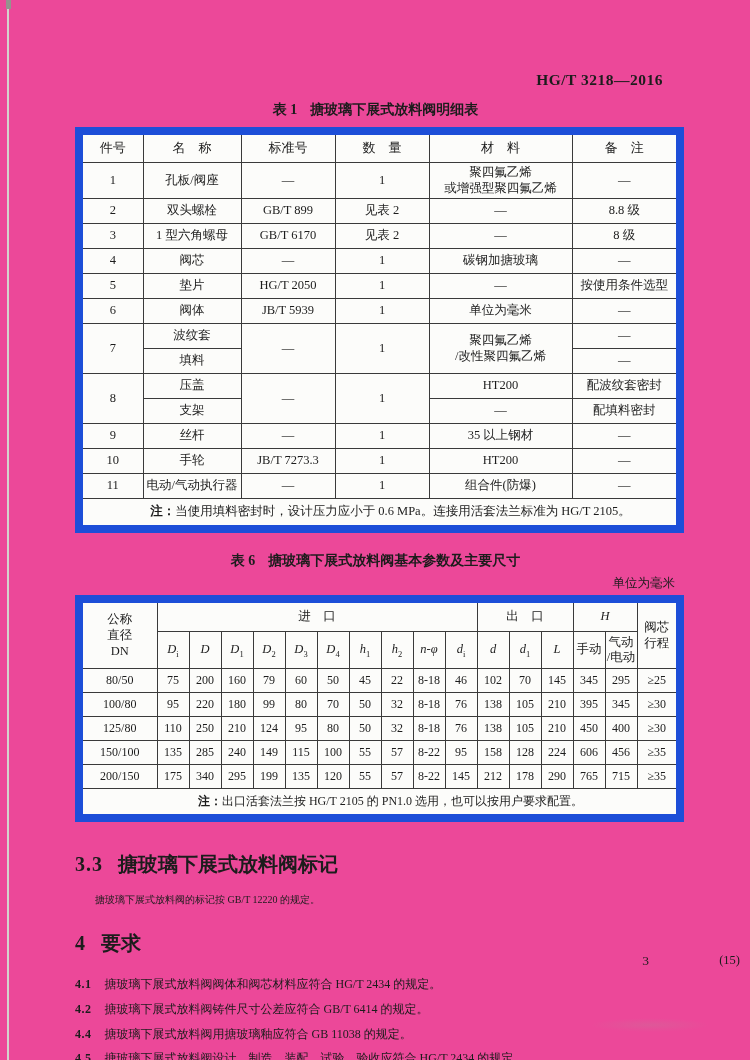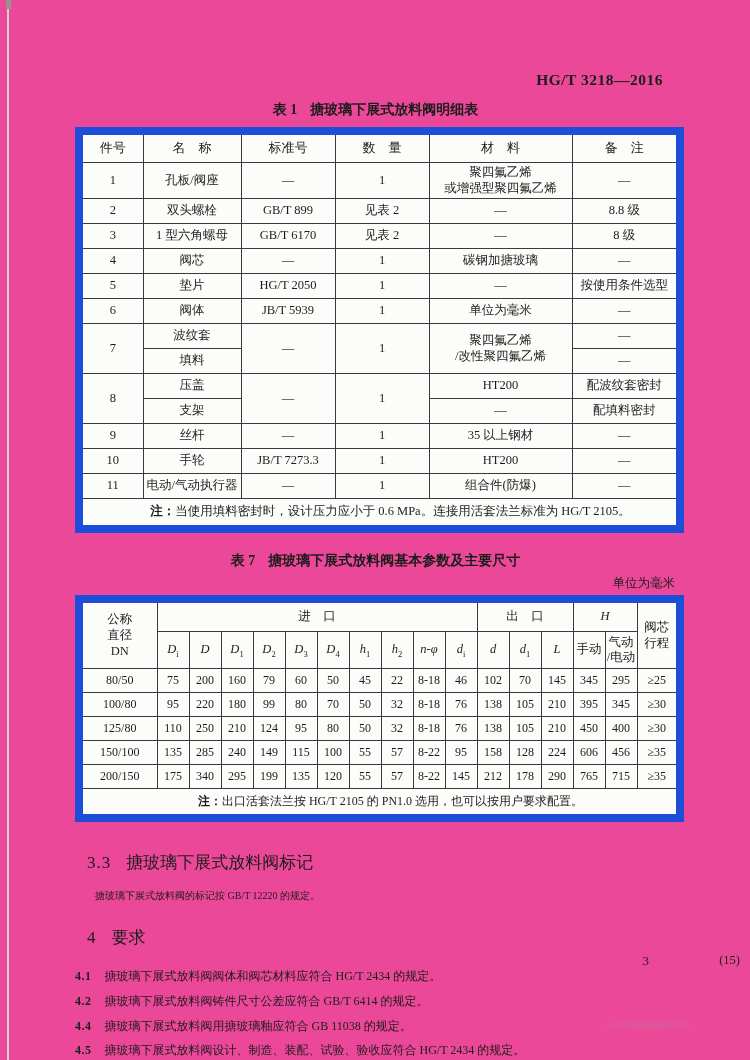--- a/index.html
+++ b/index.html
@@ -43,21 +43,21 @@
   #table2{font-size:12px;}
   #table2 th{font-size:12.5px;}
   #table2 thead tr:first-child th{height:24px;}
   #table2 thead tr:last-child th{height:32px;}
   #table2 td{height:19px;font-size:12px;}
   td.note-cell{text-align:center;padding:3px 4px 3px 26px;height:21px;font-size:12.5px;}
   .note-label{font-weight:bold;}
   i{font-style:italic;}
   sub{font-size:8.5px;line-height:0;}
 
-  .sec-head{font-weight:normal;font-size:17px;margin:12px;}
+  .sec-head{font-weight:bold;font-size:20px;margin:0;}
   .sec-head .num{margin-right:15px;letter-spacing:1px;}
   .sec-33{margin-top:29px;}
   .sec-4{margin-top:23px;}
   .body-text{font-size:10px;margin:15px 0 0 0;text-indent:2em;line-height:1.4;}
   .clauses{margin-top:19px;}
   .clause{font-size:12px;margin:0 0 8.5px 0;line-height:1.35;}
   .clause .num{font-weight:bold;margin-right:13px;letter-spacing:.5px;}
 
   .footer{position:absolute;left:0;top:953px;width:750px;height:20px;font-size:12.5px;}
   .f-center{position:absolute;left:0;width:740px;text-align:right;}
@@ -196,21 +196,21 @@
             <td>组合件(防爆)</td>
             <td>—</td>
           </tr>
           <tr>
             <td class="note-cell" colspan="6"><span class="note-label">注：</span>当使用填料密封时，设计压力应小于 0.6 MPa。连接用活套法兰标准为 HG/T 2105。</td>
           </tr>
         </tbody>
     </table>
 
     <div class="tbl-title t2">
-      <span class="t-label">表 7</span><span>搪玻璃下展式放料阀基本参数及主要尺寸</span>
+      <span class="t-label">表 6</span><span>搪玻璃下展式放料阀基本参数及主要尺寸</span>
     </div>
     <div class="unit-note">单位为毫米</div>
 
     <table id="table2">
       <colgroup>
         <col style="width:78px">
         <col style="width:32px">
           <col style="width:32px">
           <col style="width:32px">
           <col style="width:32px">

